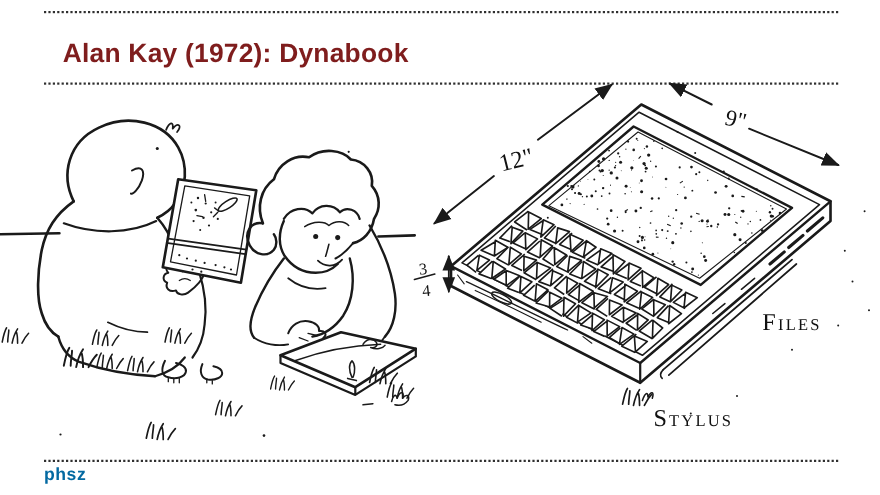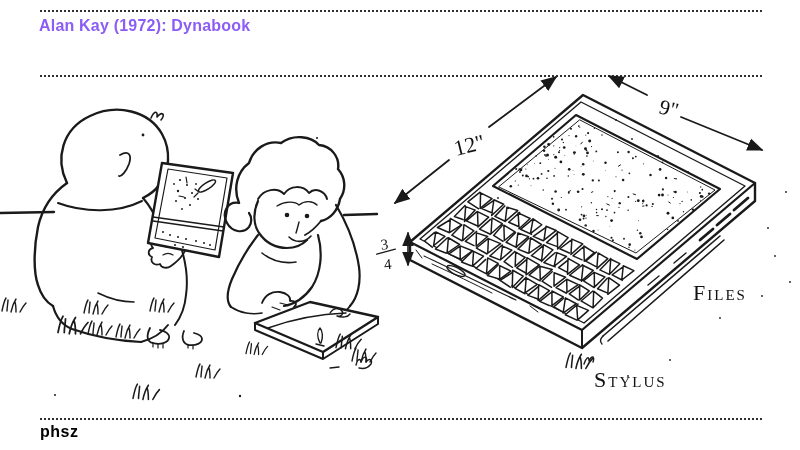--- a/index.html
+++ b/index.html
@@ -6,27 +6,27 @@
   body{
     width:800px;height:450px;position:relative;overflow:hidden;
     background:#ffffff;font-family:"Liberation Sans",sans-serif;
   }
   .slide{position:absolute;inset:0;}
   .rule{position:absolute;left:40px;width:722px;height:0;border-top:2px dotted #2f2f2f;}
   .rule-top{top:10px;}
   .rule-under-title{top:75px;}
   .rule-footer{top:418px;}
   .title{
-    position:absolute;left:39px;top:17px;margin:0;
-    font-size:16px;font-weight:bold;color:#8b5cf6;letter-spacing:.2px;
+    position:absolute;left:39px;top:17px;margin:18px;
+    font-size:24px;font-weight:bold;color:#7f1d1d;letter-spacing:.2px;
     font-family:"Liberation Sans",sans-serif;
   }
   .footer-logo{
     position:absolute;left:40px;top:423px;
-    font-size:16px;font-weight:bold;color:#000000;letter-spacing:.5px;
+    font-size:16px;font-weight:bold;color:#0369a1;letter-spacing:.5px;
   }
   .fig{position:absolute;}
   .fig-children{left:0;top:85px;width:400px;height:320px;}
   .fig-device{left:370px;top:60px;width:430px;height:345px;}
   .ink{stroke:#1a1a1a;fill:none;stroke-linecap:round;stroke-linejoin:round;}
   .w1{stroke-width:1;} .w12{stroke-width:1.2;} .w14{stroke-width:1.4;}
   .w16{stroke-width:1.6;} .w18{stroke-width:1.8;} .w2{stroke-width:2;}
   .w22{stroke-width:2.2;} .w24{stroke-width:2.4;} .w28{stroke-width:2.8;}
   .fillink{fill:#1a1a1a;stroke:none;}
   .paper{fill:#ffffff;}

